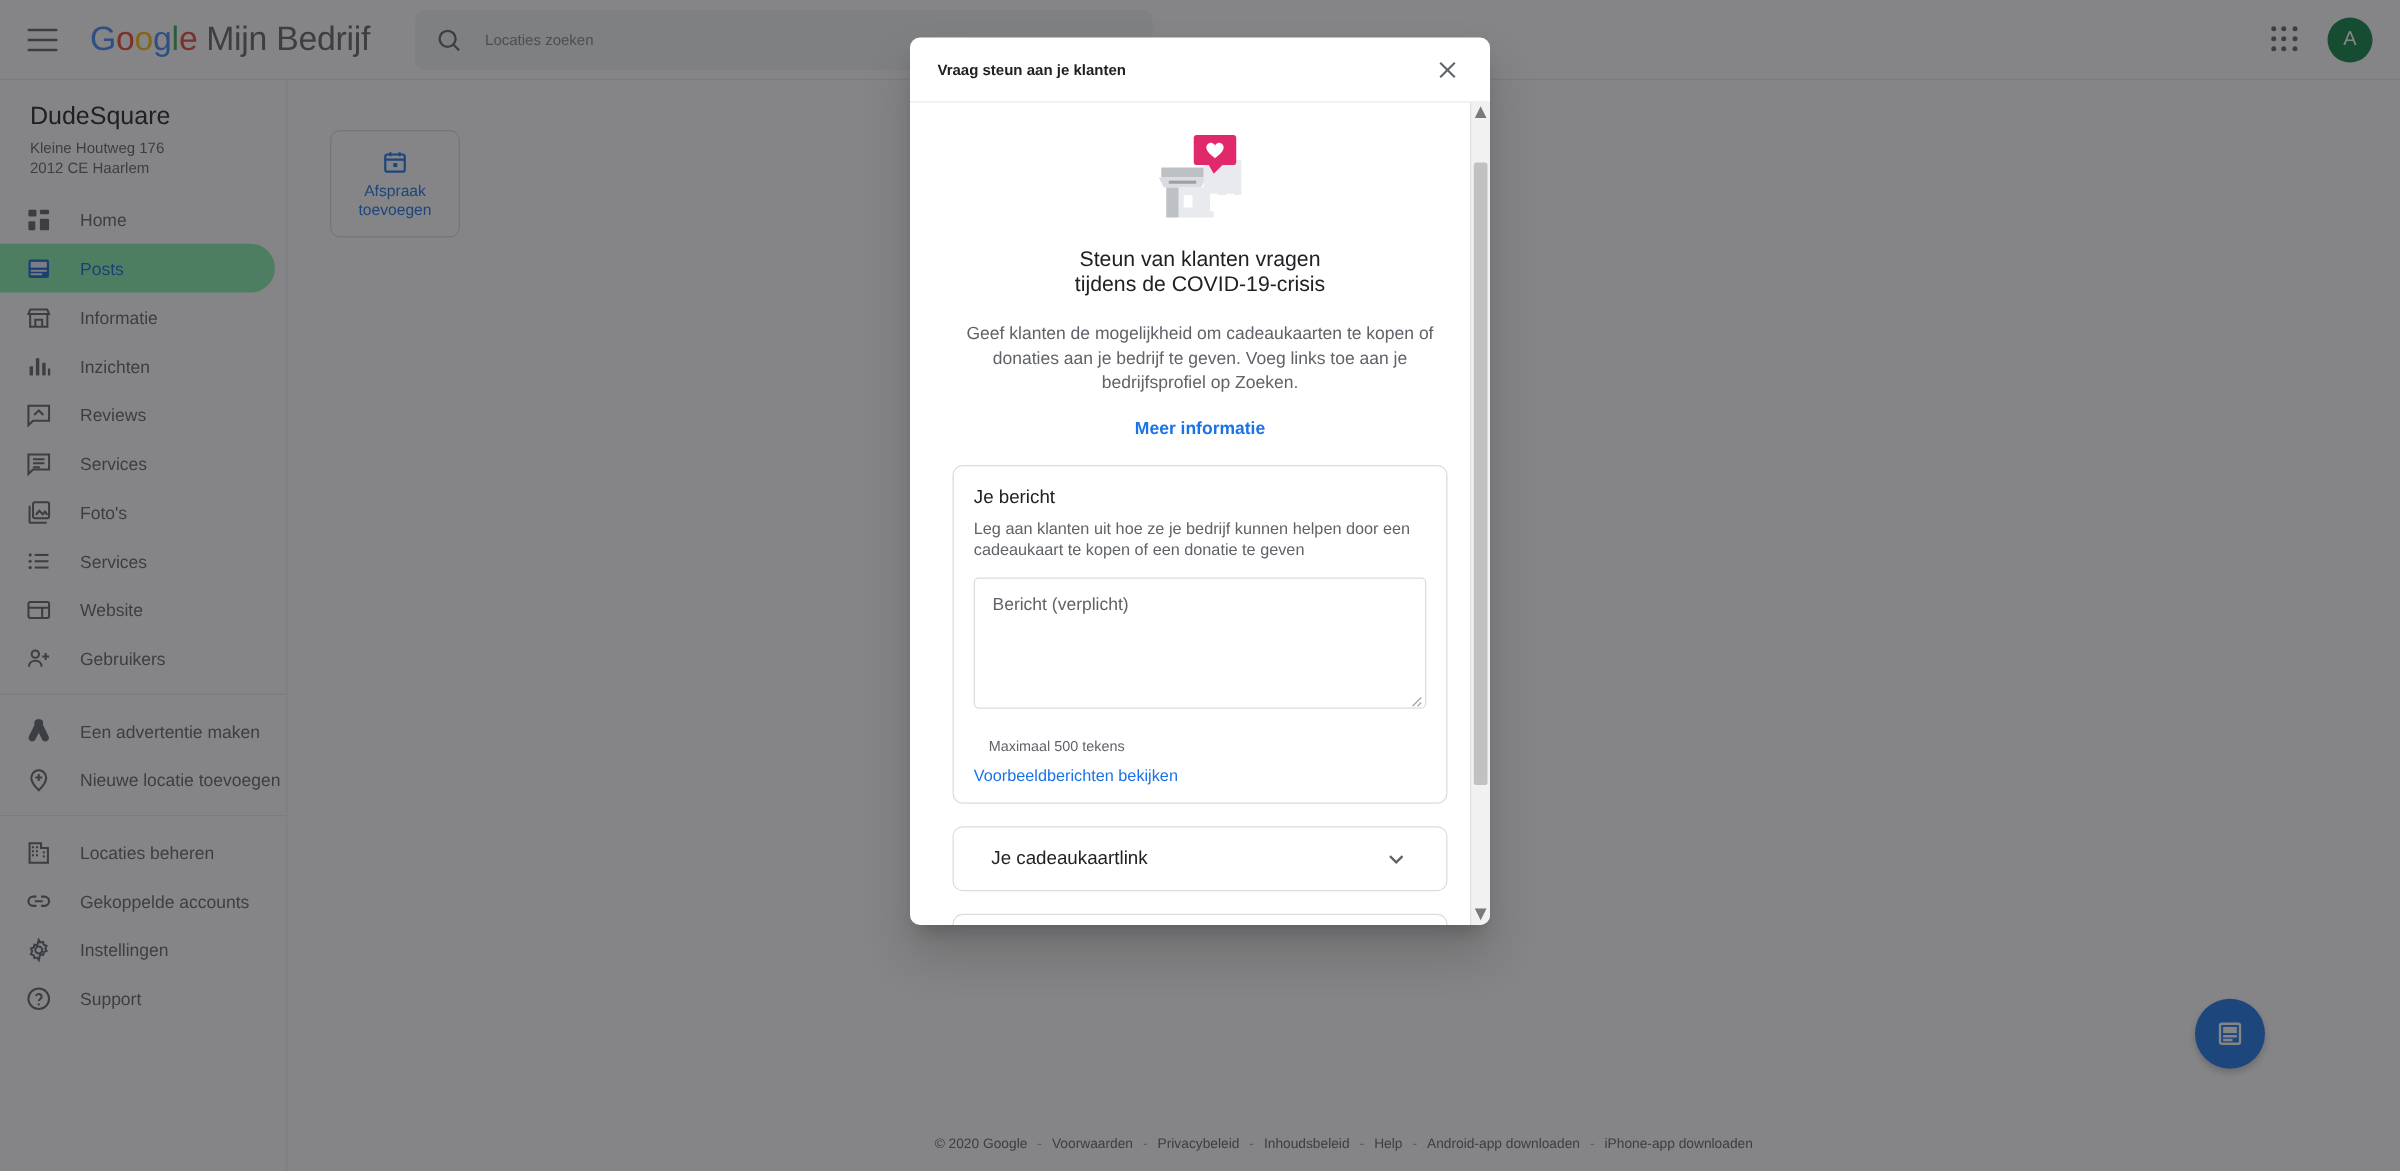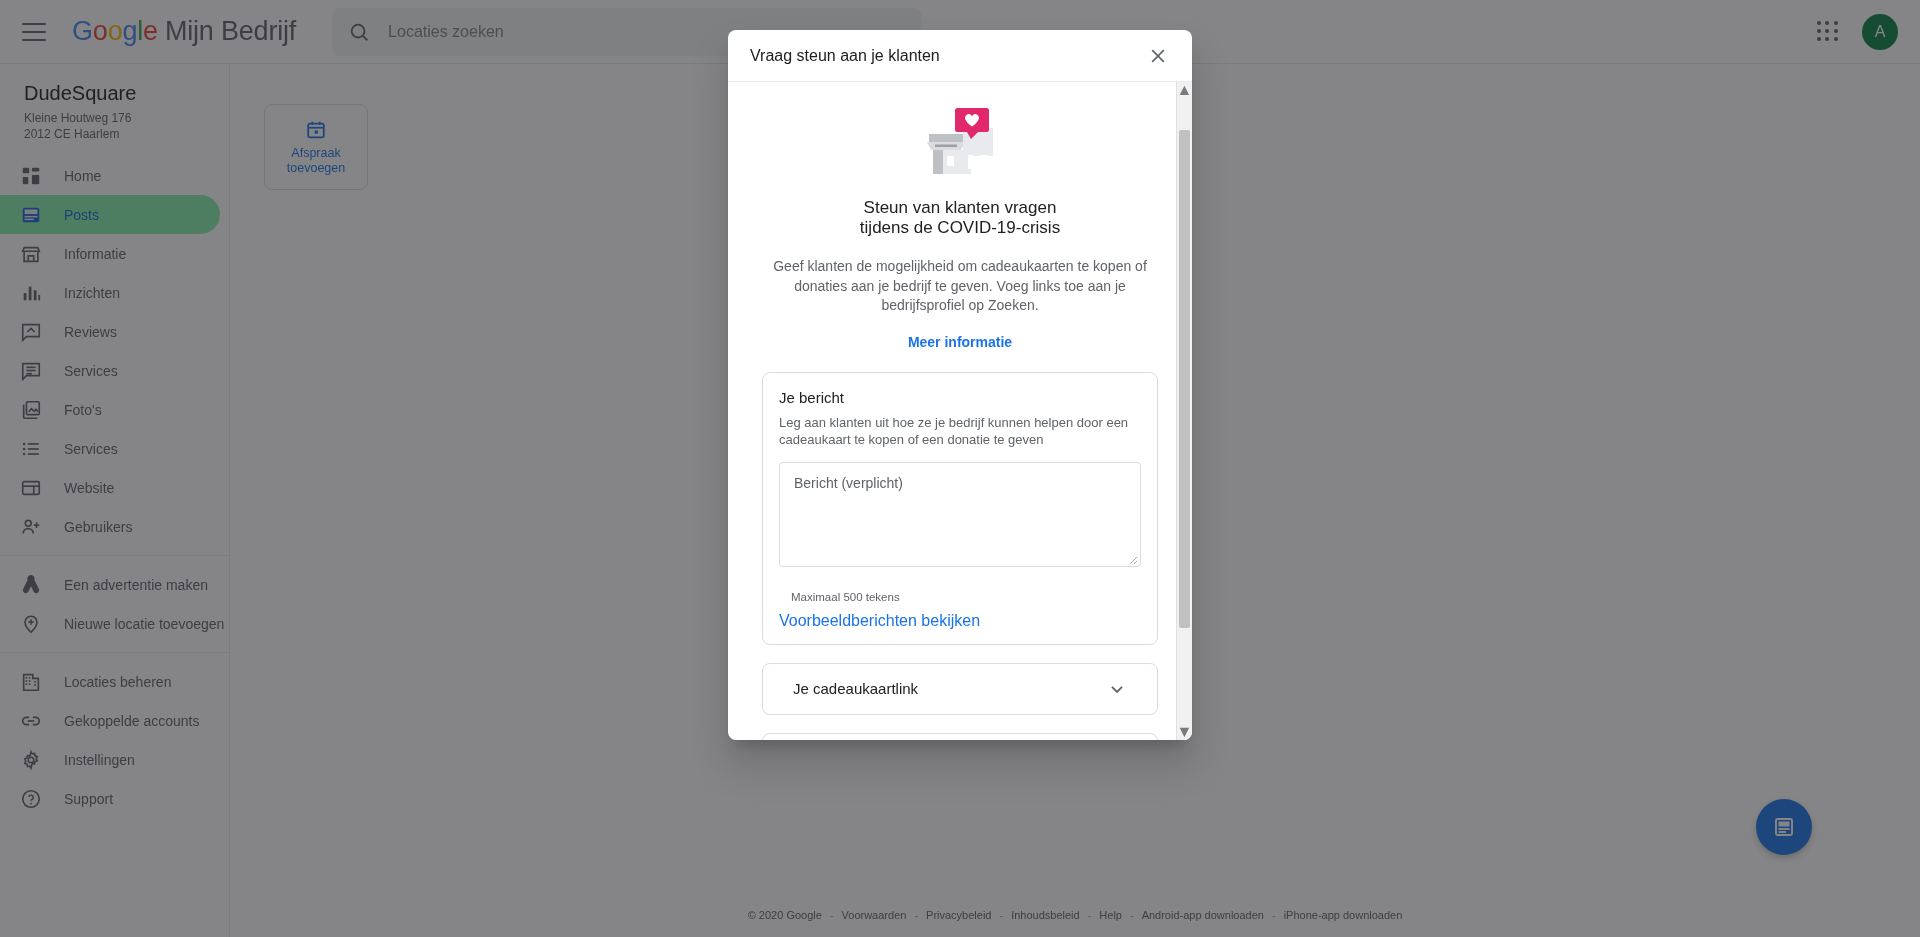--- a/index.html
+++ b/index.html
@@ -29,21 +29,21 @@
   .brand .suffix { color:#5f6368; margin-left: 7px; }
 
   .searchbar {
     margin-left: 36px; width: 590px; height: 48px;
     background: #f1f3f4; border-radius: 8px;
     display: flex; align-items: center; padding: 0 16px; cursor: text;
   }
   .searchbar .sicon { width: 22px; height: 22px; margin-right: 16px; flex: none; }
   .searchbar input {
     border: none; outline: none; background: transparent;
-    font-size: 16px; color: #15803d; width: 100%;
+    font-size: 12px; color: #15803d; width: 100%;
     font-family: "Liberation Sans", sans-serif;
   }
   .searchbar input::placeholder { color: #80868b; }
 
   .topbar-right { margin-left: auto; display: flex; align-items: center; padding-right: 22px; gap: 14px; }
   .apps-grid { width: 40px; height: 40px; display: grid; grid-template-columns: repeat(3, 1fr);
                grid-template-rows: repeat(3, 1fr); gap: 3px; padding: 9px; cursor: pointer; }
   .apps-grid i { background: #5f6368; border-radius: 50%; display: block; width: 4px; height: 4px; }
   .avatar { width: 36px; height: 36px; border-radius: 50%; background: #0b8043; color: #fff;
             display: flex; align-items: center; justify-content: center; font-size: 16px; cursor: pointer; }
@@ -111,21 +111,21 @@
   .modal {
     position: absolute; left: 728px; top: 30px; width: 464px; height: 710px;
     background: #fff; border-radius: 8px; z-index: 20;
     box-shadow: 0 11px 15px -7px rgba(0,0,0,.2), 0 24px 38px 3px rgba(0,0,0,.14);
     display: flex; flex-direction: column; overflow: hidden;
   }
   .modal-head {
     height: 52px; flex: none; display: flex; align-items: center;
     padding: 0 18px 0 22px; border-bottom: 1px solid #e8eaed;
   }
-  .modal-title { font-size: 16px; color: #202124; }
+  .modal-title { font-size: 12px; color: #202124; font-weight: bold; }
   .modal-close { margin-left: auto; width: 32px; height: 32px; display: flex;
                  align-items: center; justify-content: center; cursor: pointer; color: #5f6368; }
 
   .modal-body { flex: 1; overflow: hidden; position: relative; padding: 14px 34px 0 34px; }
 
   .illus { display: flex; justify-content: center; margin-top: 10px; height: 72px; }
 
   .hero-title { text-align: center; font-size: 17px; color: #202124; line-height: 20px; margin-top: 20px; white-space: pre-line; }
   .hero-body { text-align: center; font-size: 14px; color: #5f6368; line-height: 19.5px; margin-top: 19px; }
   .hero-link { text-align: center; font-size: 14px; color: #1a73e8; margin-top: 18px; cursor: pointer; font-weight: bold; }
@@ -135,21 +135,21 @@
   .sect-sub { font-size: 13px; color: #5f6368; line-height: 17px; margin-top: 8px; }
   .ta-wrap { position: relative; margin-top: 14px; }
   textarea.msg {
     width: 100%; height: 105px; border: 1px solid #dadce0; border-radius: 4px;
     padding: 12px 14px; font-size: 14px; color: #3c4043; resize: none; outline: none;
     font-family: "Liberation Sans", sans-serif;
   }
   textarea.msg::placeholder { color: #5f6368; }
   .resize-grip { position: absolute; right: 3px; bottom: 6px; width: 10px; height: 10px; pointer-events: none; }
   .hint { font-size: 11.5px; color: #5f6368; margin-top: 20px; padding-left: 12px; }
-  .sub-link { font-size: 16px; color: #1a73e8; margin-top: 9px; cursor: pointer; }
+  .sub-link { font-size: 13px; color: #1a73e8; margin-top: 9px; cursor: pointer; }
 
   .accordion {
     border: 1px solid #dadce0; border-radius: 8px; margin-top: 18px; height: 52px;
     display: flex; align-items: center; padding: 0 30px; cursor: pointer;
   }
   .accordion-label { font-size: 15px; color: #202124; }
   .chev { margin-left: auto; width: 20px; height: 20px; color: #5f6368; }
 
   
   .mscroll { position: absolute; right: 0; top: 52px; bottom: 0; width: 16px;

